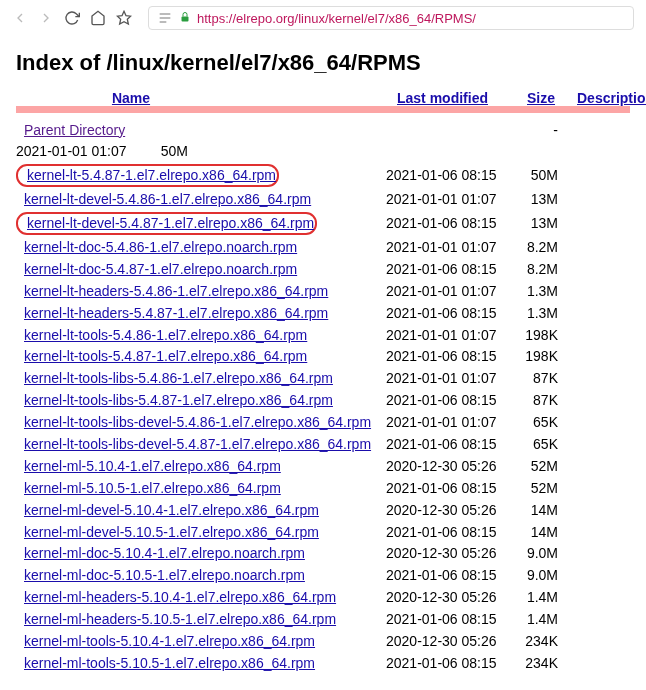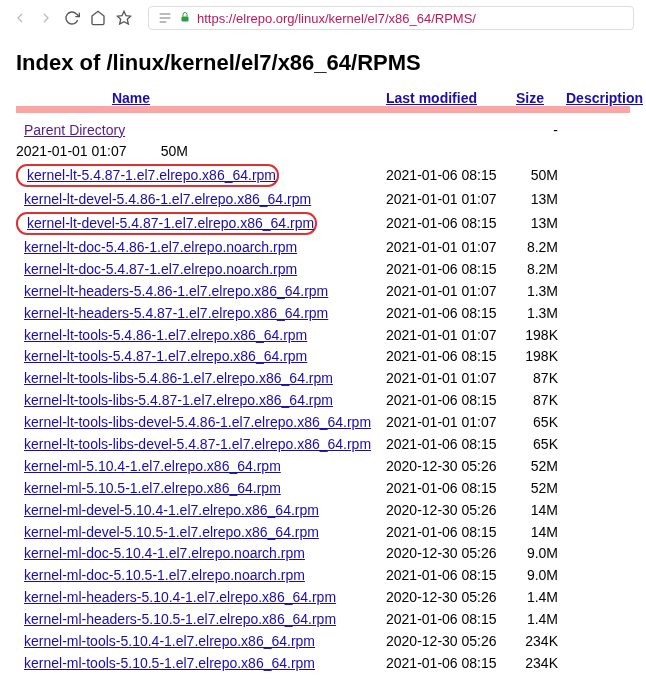--- a/index.html
+++ b/index.html
@@ -16,21 +16,21 @@
     .listing { width: 100%; }
     .head-row { display: flex; border-bottom: 7px solid #fca5a5; margin-bottom: 6px; font-weight: 600; align-items: flex-end; }
     .head-row a { color: #1a0dab; text-decoration: underline; }
     .row { display: flex; align-items: center; padding: 1.5px 0; line-height: 1.35; }
     .col-name { flex: 0 0 370px; }
     .col-name a { color: #1a0dab; text-decoration: underline; margin-left: 8px; }
     .col-modified { flex: 0 0 130px; }
     .col-size { flex: 0 0 42px; text-align: right; }
     .col-desc { flex: 1; padding-left: 8px; }
     .head-name { flex: 0 0 370px; text-align: center; padding-right: 140px; }
-    .head-modified { flex: 0 0 130px; }
+    .head-modified { flex: 0 0 130px; margin-left: 11px; }
     .head-size { flex: 0 0 42px; }
     .head-desc { flex: 1; padding-left: 8px; }
     .highlight { border: 2px solid #e03030; border-radius: 11px; padding: 0 1px; display: inline-block; }
     .visited a { color: #551a8b; }
   </style>
 </head>
 <body>
 
 <div class="toolbar">
   <span class="nav-icon disabled">

